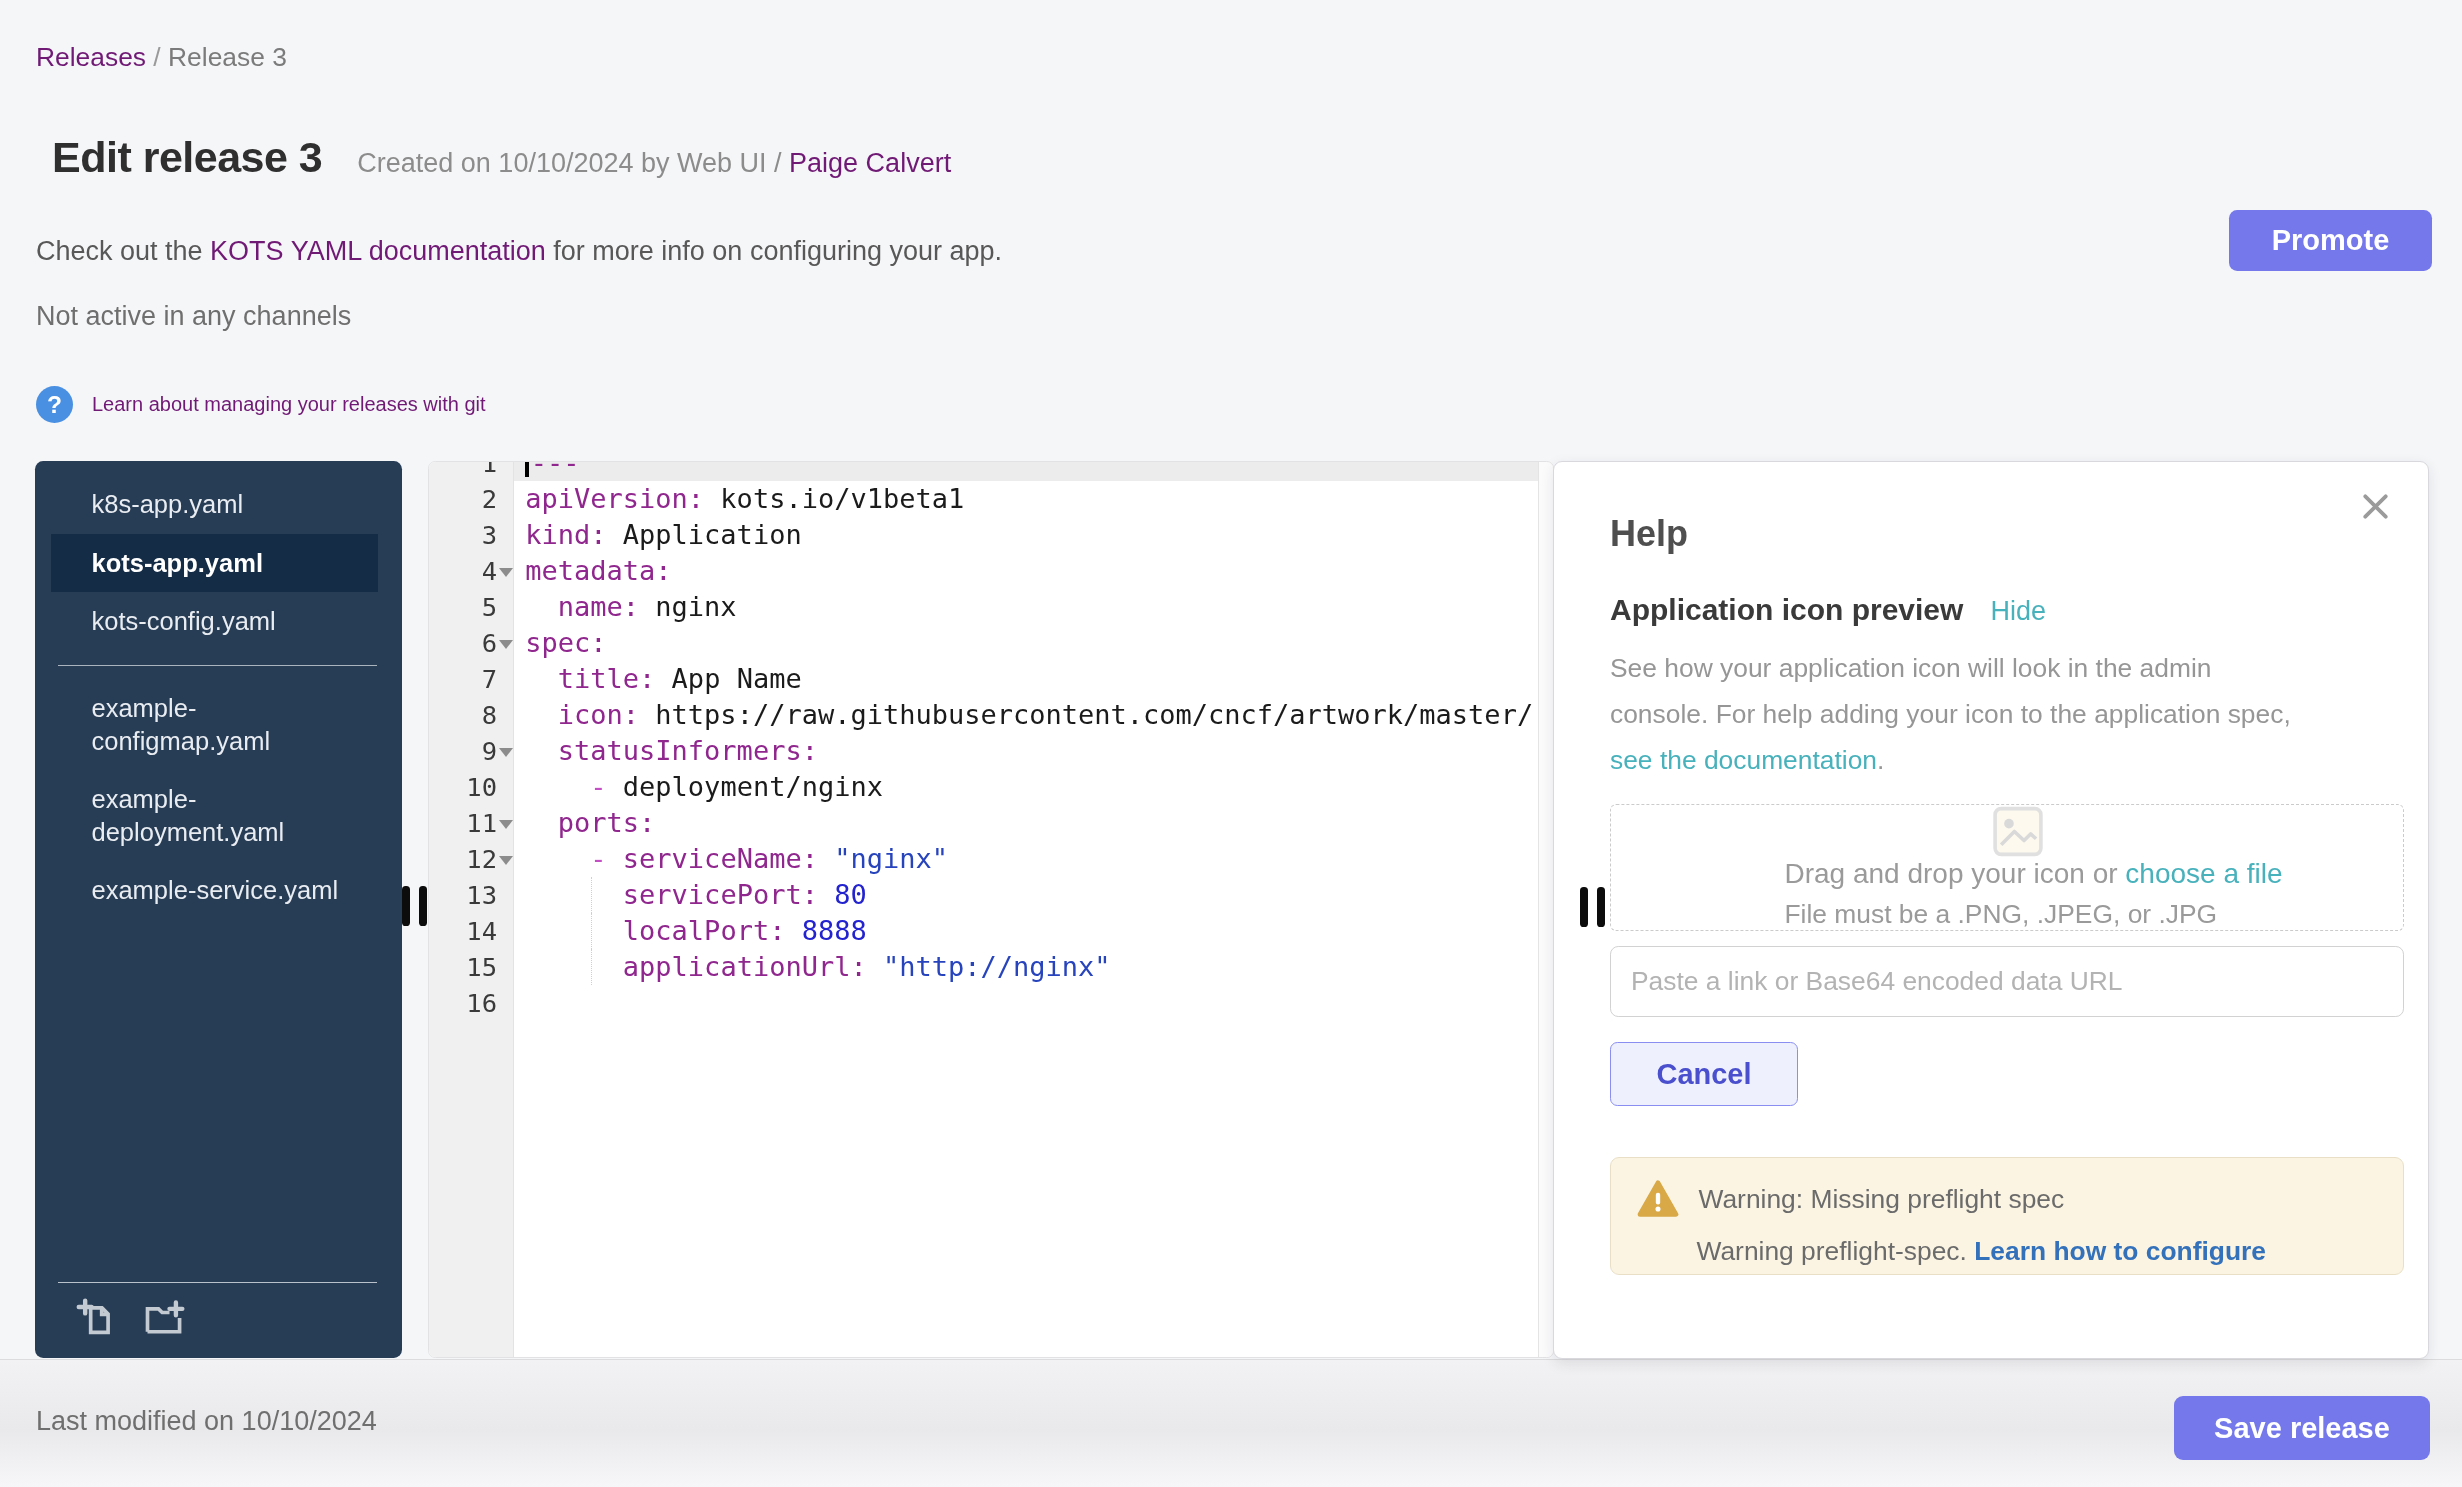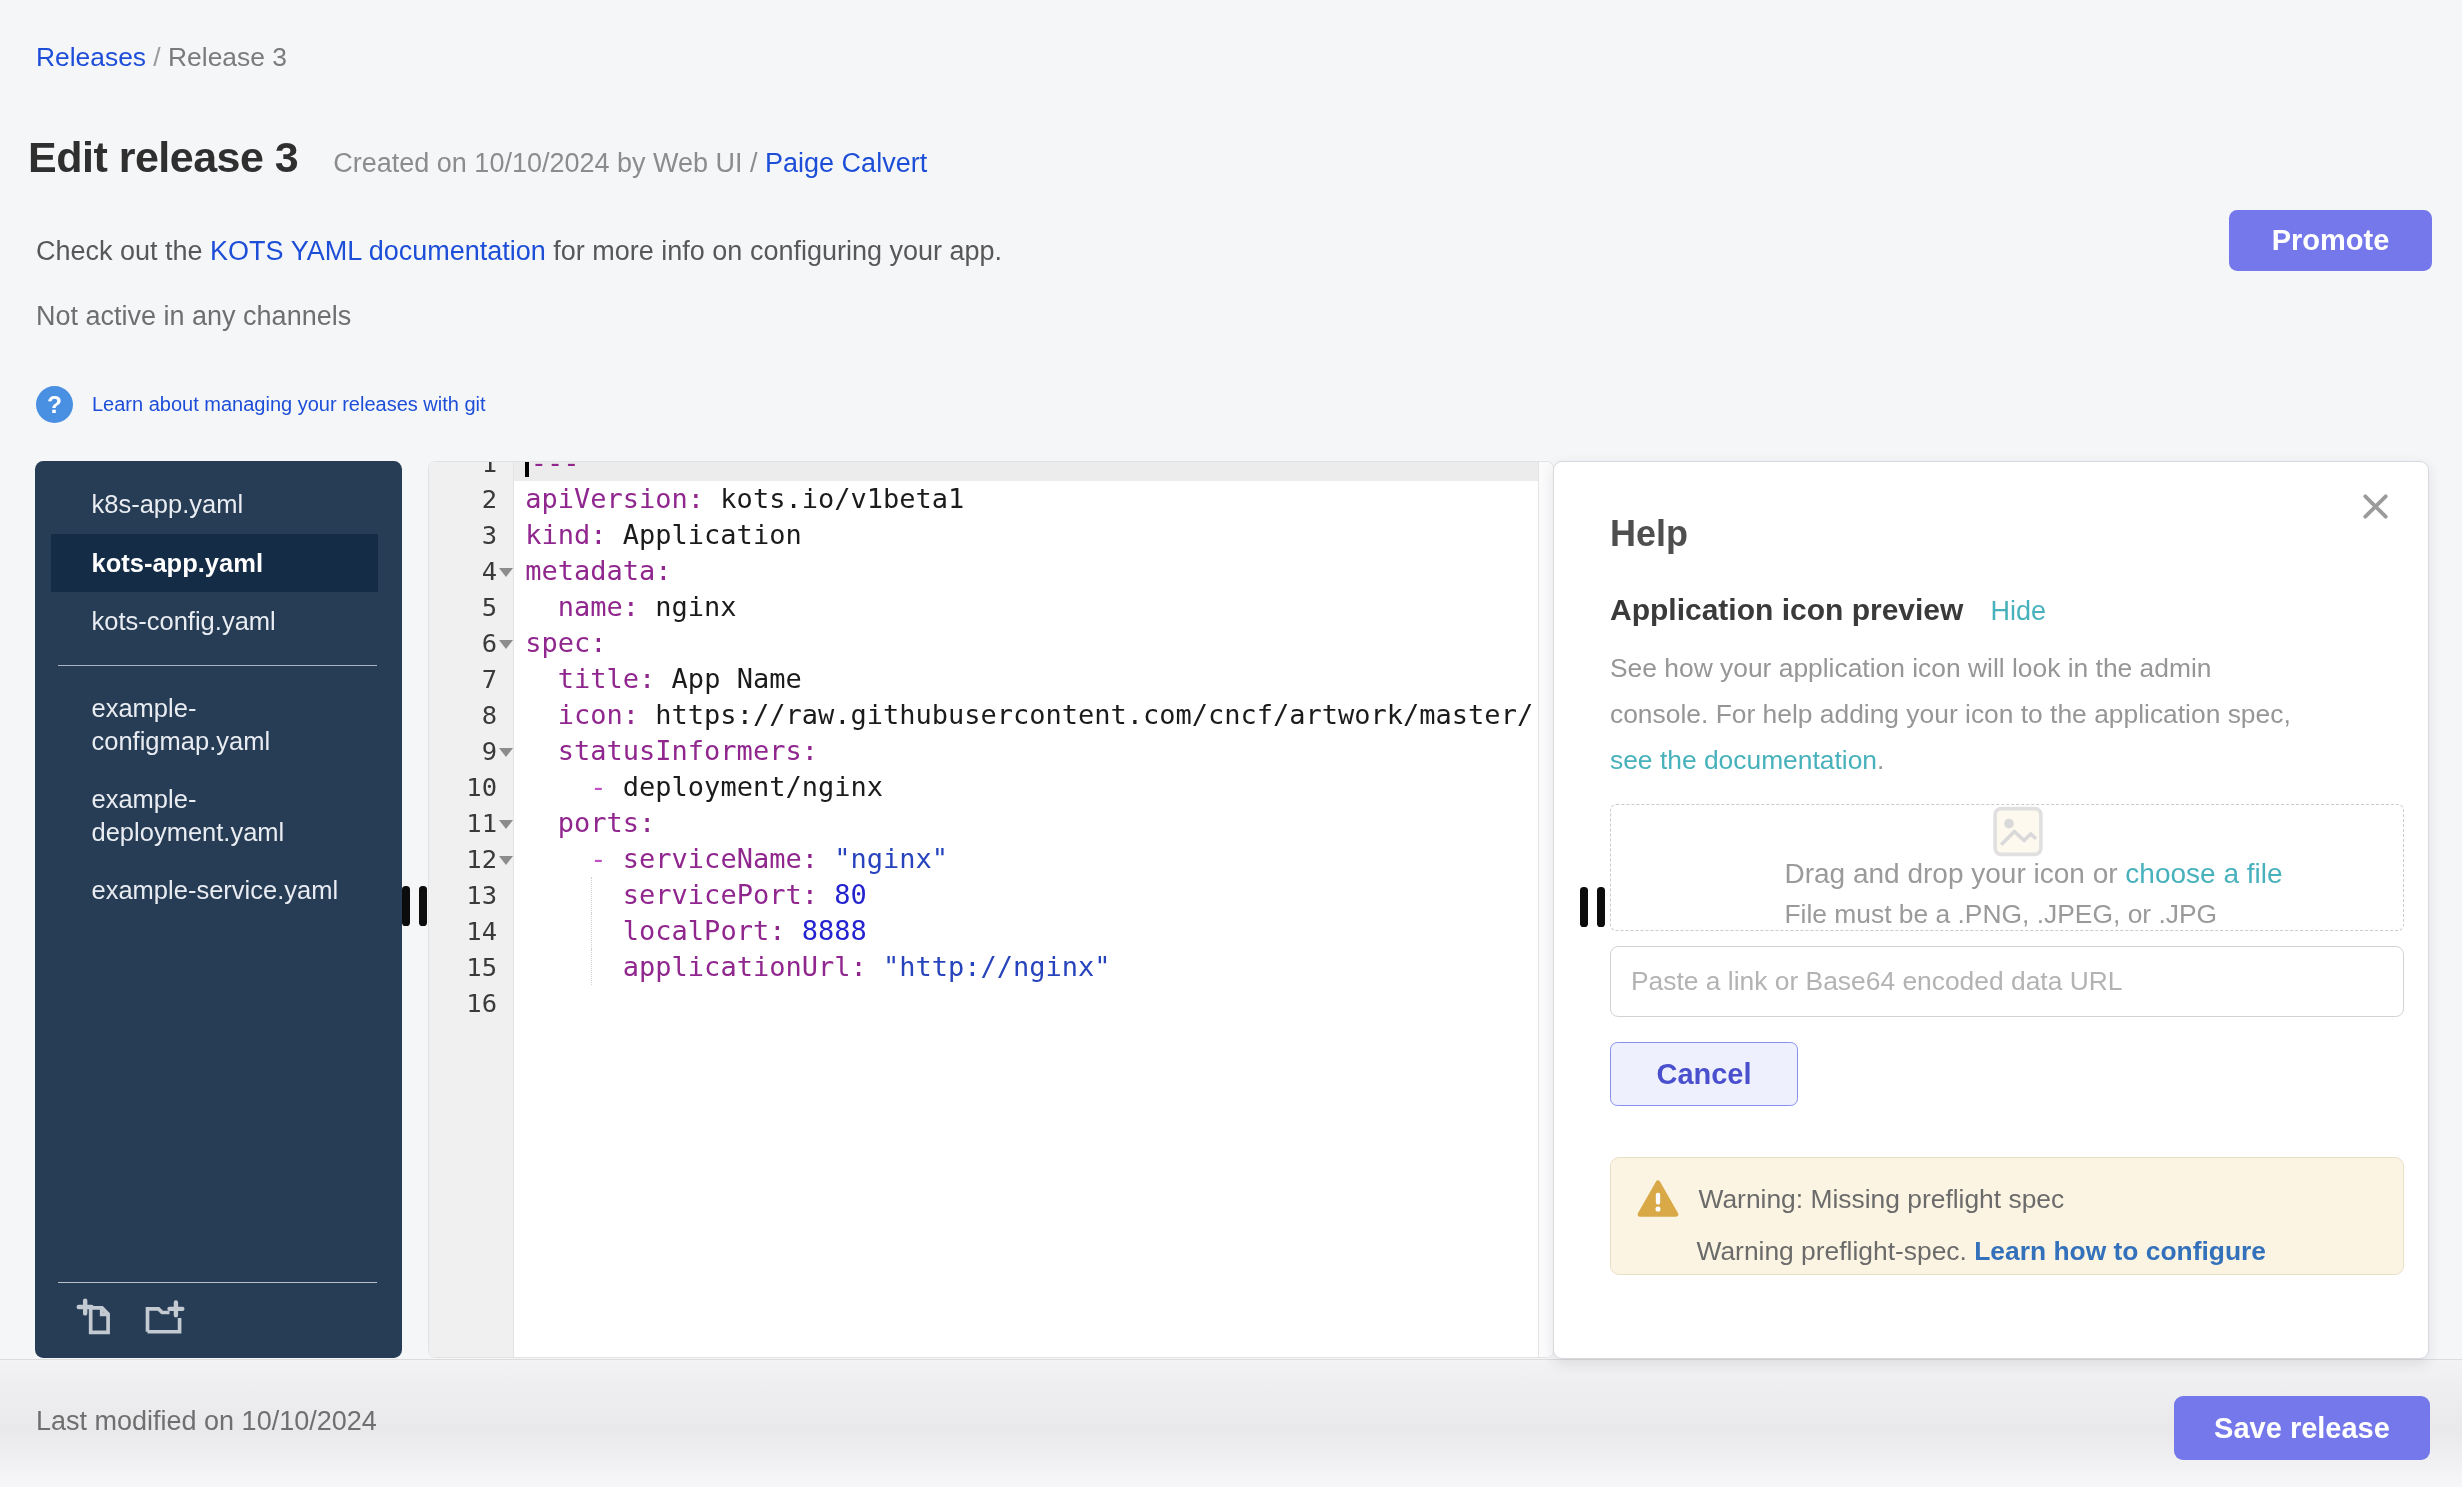--- a/index.html
+++ b/index.html
@@ -3,27 +3,27 @@
 <meta charset="utf-8">
 <style>
   * { margin:0; padding:0; box-sizing:border-box; }
   html,body { background:#e9eaee; }
   .page {
     position:relative; width:2462px; height:1488px;
     background:#f5f6f8; overflow:hidden;
     font-family:"Liberation Sans", sans-serif; color:#333;
   }
   a { text-decoration:none; cursor:pointer; }
-  .link-blue { color:#1d4ed8; }
+  .link-blue { color:#701a75; }
   .link-teal { color:#47b1bc; }
 
   
   .breadcrumb { position:absolute; left:36px; top:42px; font-size:26.4px; color:#9a9a9a; }
   .breadcrumb .cur { color:#7b7b7b; }
-  .title-row { position:absolute; left:28px; top:133px; display:flex; align-items:baseline; }
+  .title-row { position:absolute; left:52px; top:133px; display:flex; align-items:baseline; }
   .page-title { font-size:43px; font-weight:bold; color:#2f2f2f; letter-spacing:-0.5px; }
   .created { margin-left:35px; font-size:27px; color:#8c8c8c; }
   .doc-line { position:absolute; left:36px; top:236px; font-size:27px; color:#585858; }
   .promote-btn {
     position:absolute; left:2229px; top:210px; width:203px; height:61px;
     background:#7478eb; border:none; border-radius:8.2px;
     color:#fff; font-size:29px; font-weight:bold; font-family:inherit; cursor:pointer;
   }
   .channel-status { position:absolute; left:36px; top:301px; font-size:27px; color:#6f6f6f; }
   .git-row { position:absolute; left:36px; top:386px; display:flex; align-items:center; }

